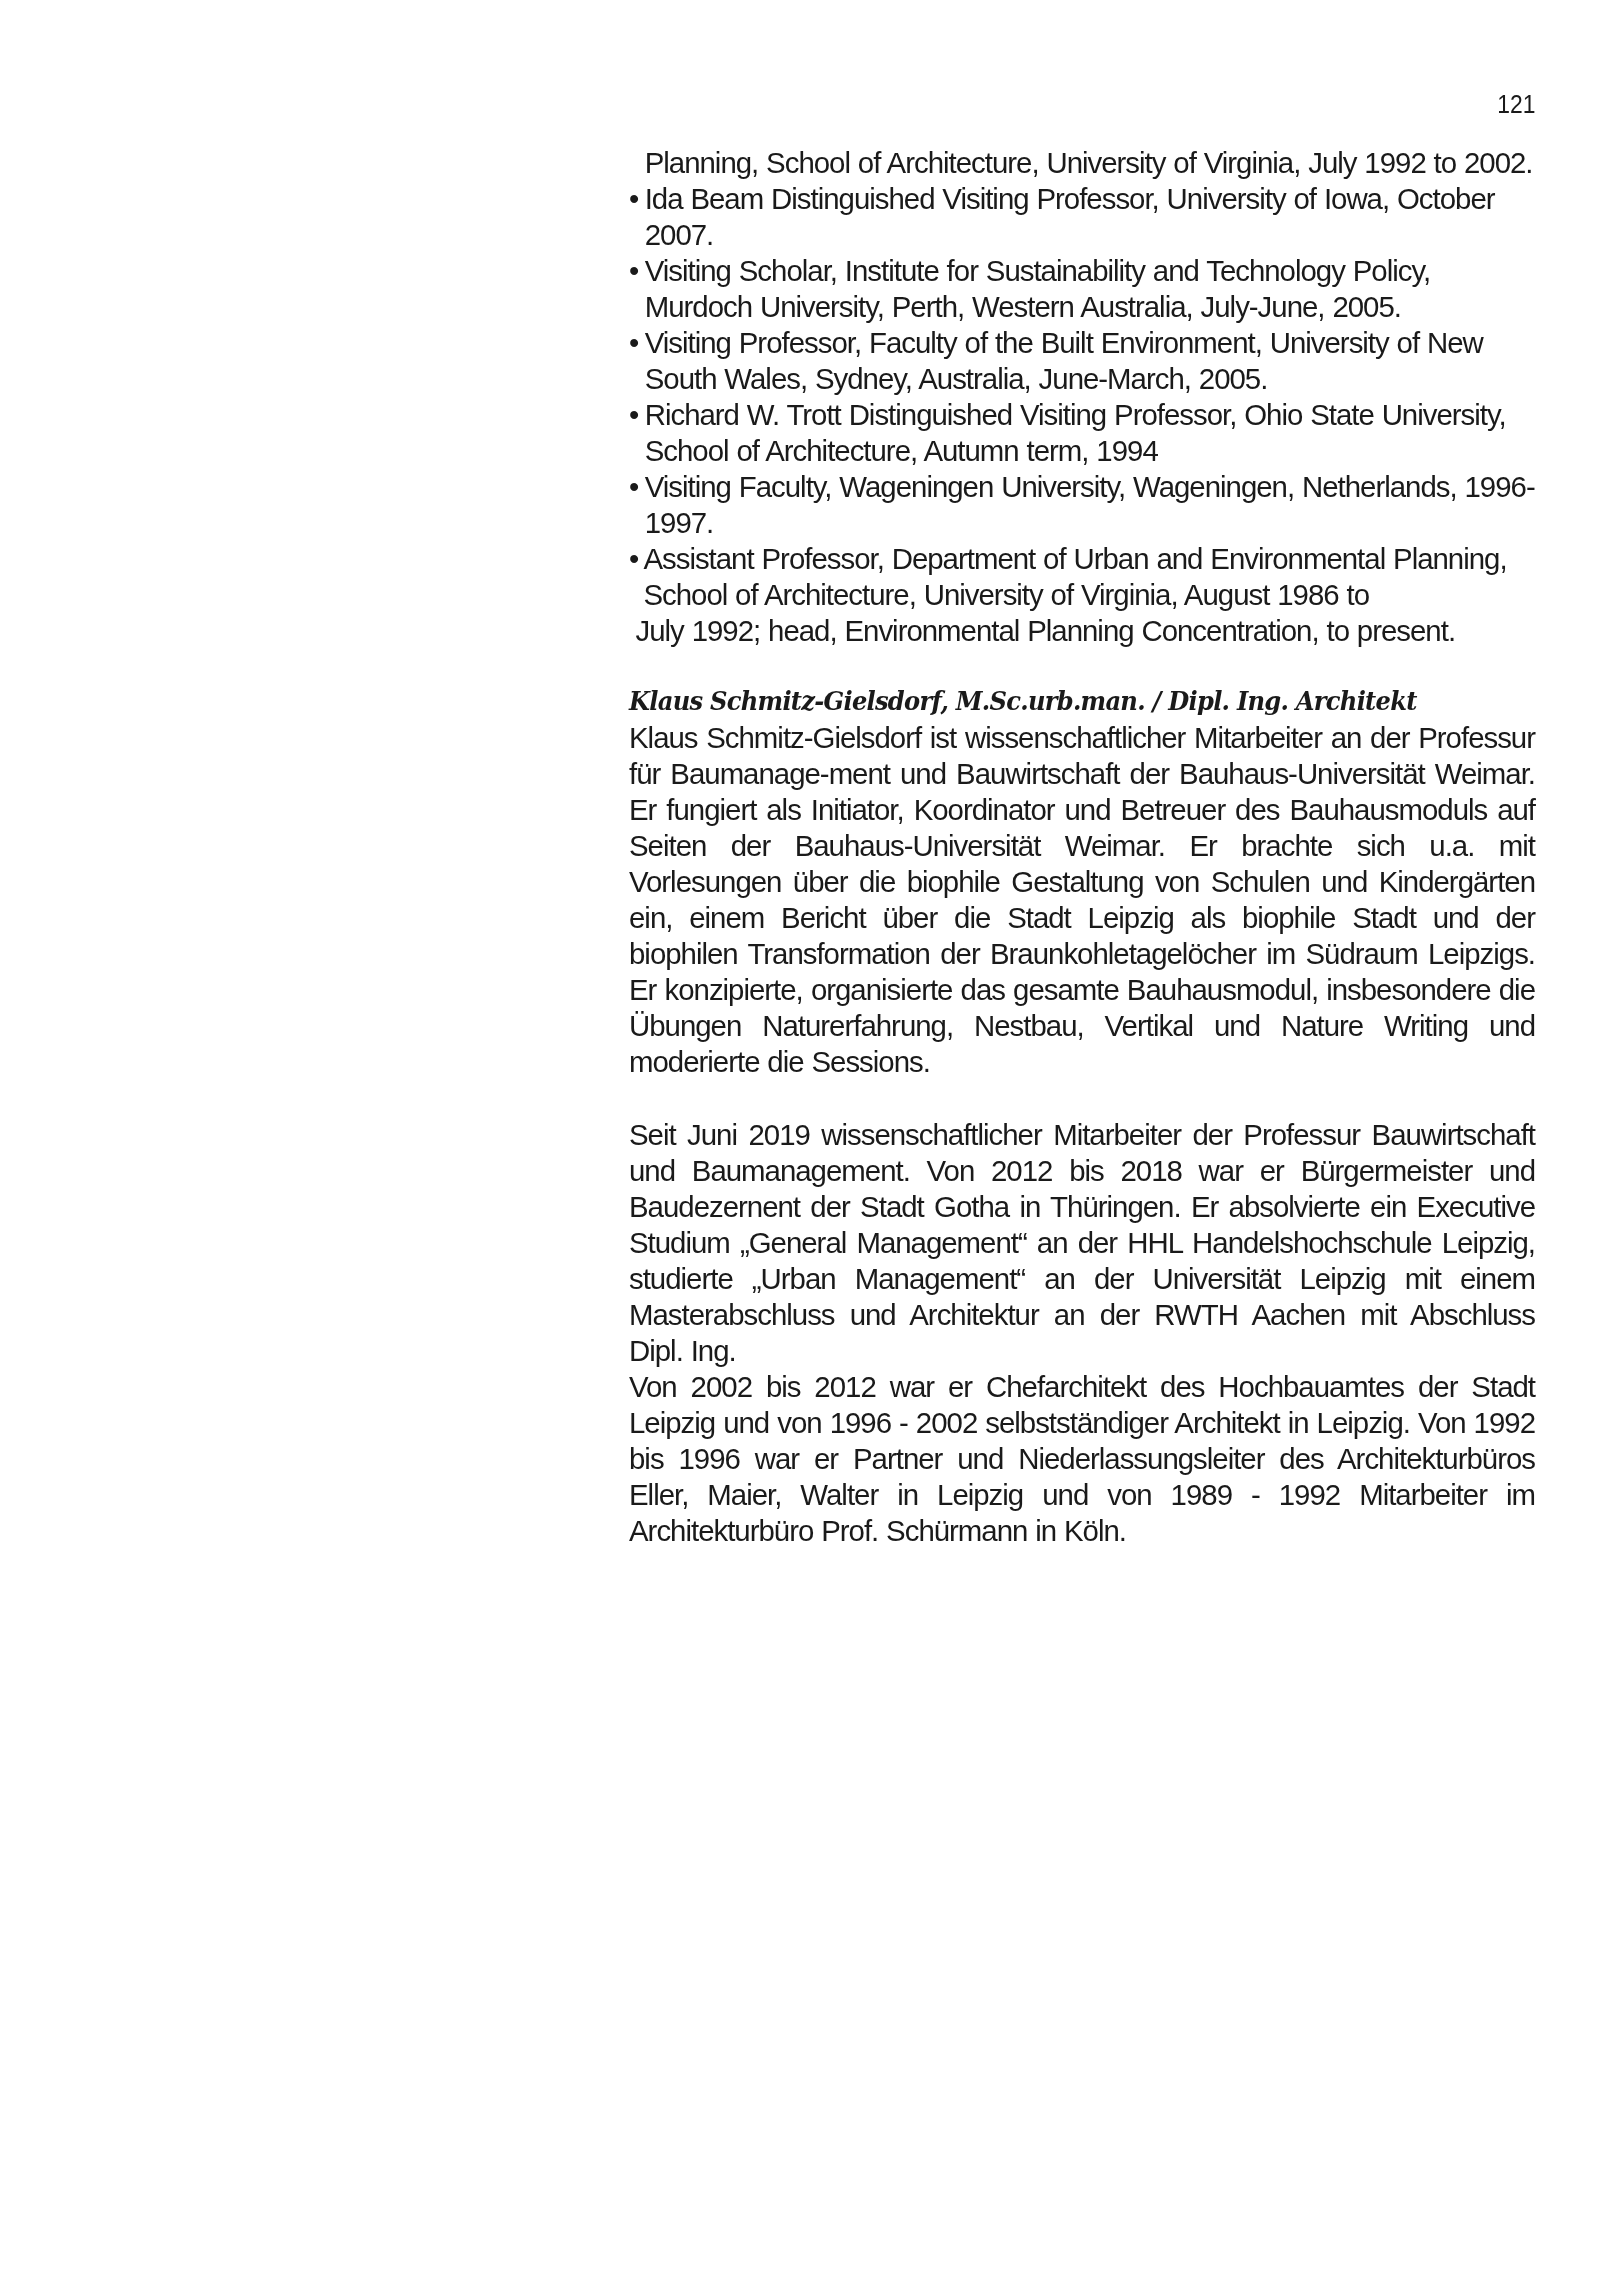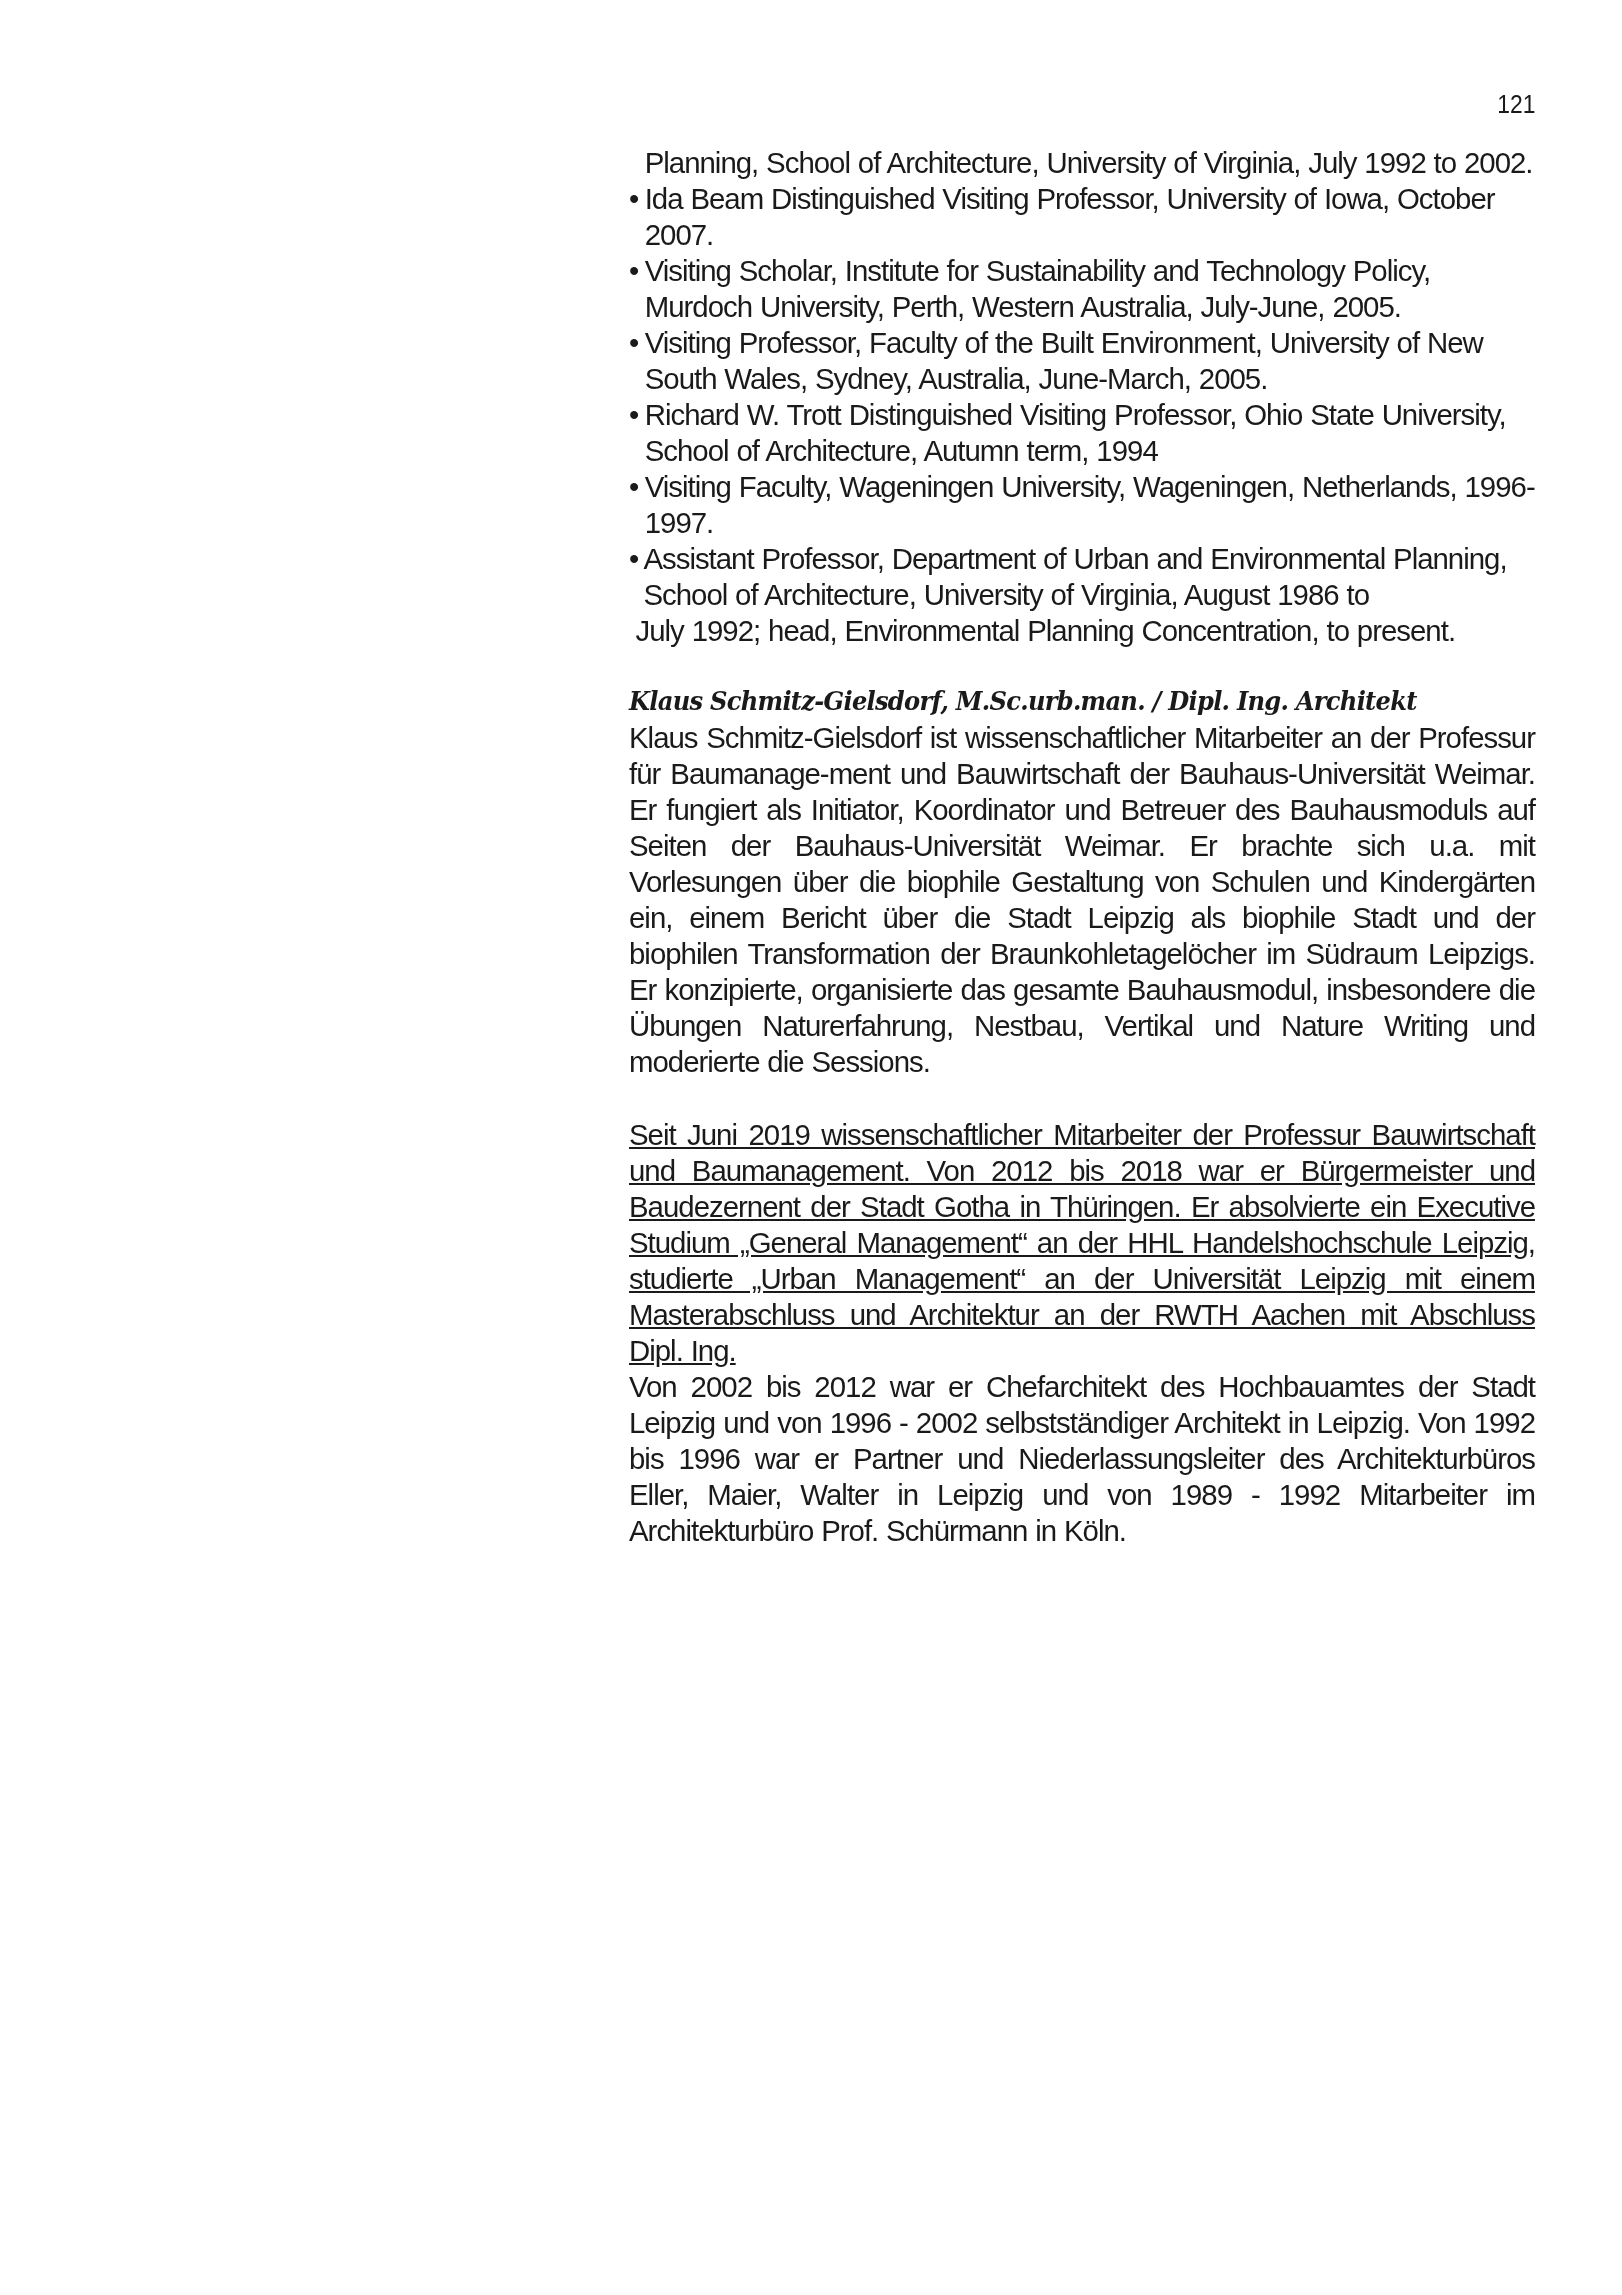--- a/index.html
+++ b/index.html
@@ -72,21 +72,21 @@
       letter-spacing: -0.8px;
       transform: scaleX(0.93);
       transform-origin: left center;
       white-space: nowrap;
     }
     .para {
       margin: 0;
       text-align: justify;
     }
     .p1 { }
-    .p2 { margin-top: 37px; text-decoration: underline; }
+    .p2 { margin-top: 37px; }
     .p3 { margin-top: 0; }
   </style>
 </head>
 <body>
 
 <div class="page-number">121</div>
 
 <div class="column">
   <ul class="bullets cond">
     <li class="cont">

